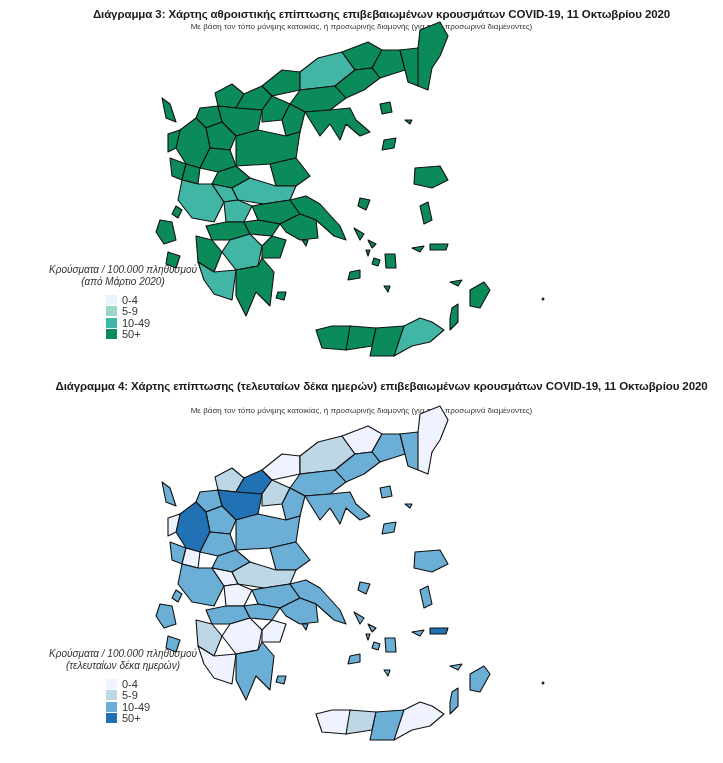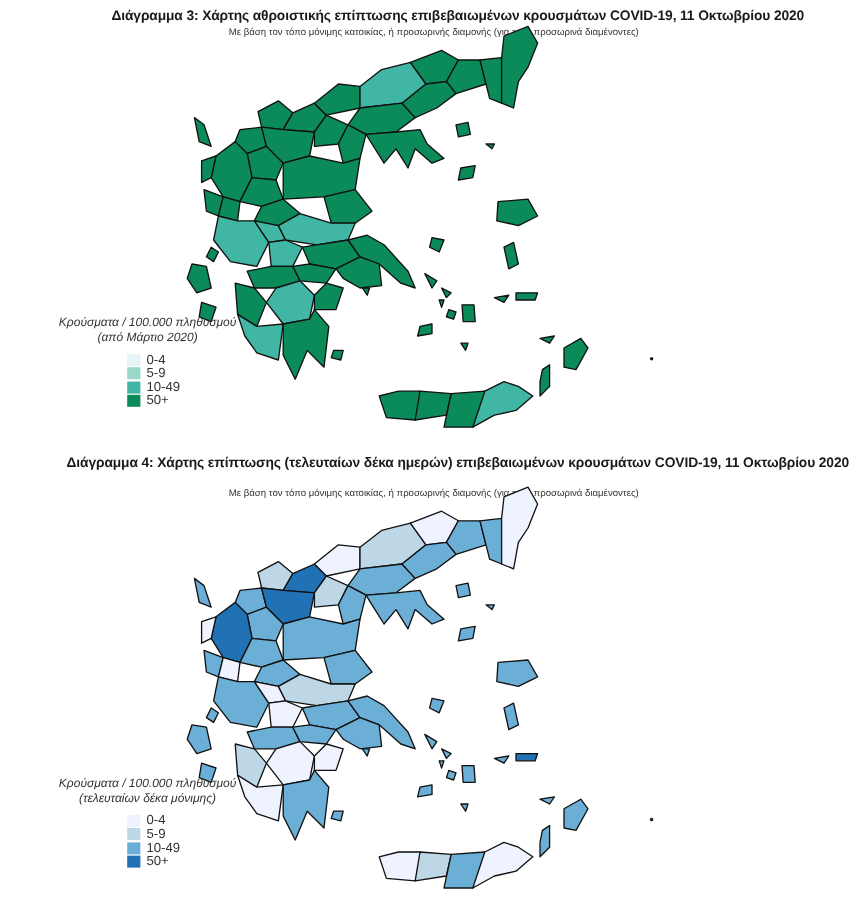--- a/index.html
+++ b/index.html
@@ -193,21 +193,21 @@
         <polygon class="r" points="452,308 458,304 458,322 450,330 450,318" fill="#6baed6"></polygon>
         <polygon class="r" points="278,292 286,292 284,300 276,298" fill="#6baed6"></polygon>
         <polygon class="r" points="302,240 308,240 306,246" fill="#6baed6"></polygon>
         <circle cx="543" cy="299" r="1.5" fill="#222"></circle>
       </g>
   </svg>
 </div>
 
 <div class="legend" style="left:48px; top:648px; width:150px">
   <div class="lt">Κρούσματα / 100.000 πληθυσμού</div>
-  <div class="lt">(τελευταίων δέκα μόνιμης)</div>
+  <div class="lt">(τελευταίων δέκα ημερών)</div>
   <ul>
     <li>
         <span class="sw" style="background: rgb(239, 243, 255);"></span>
         <span>0-4</span>
       </li>
     <li>
         <span class="sw" style="background: rgb(189, 215, 231);"></span>
         <span>5-9</span>
       </li>
     <li>

